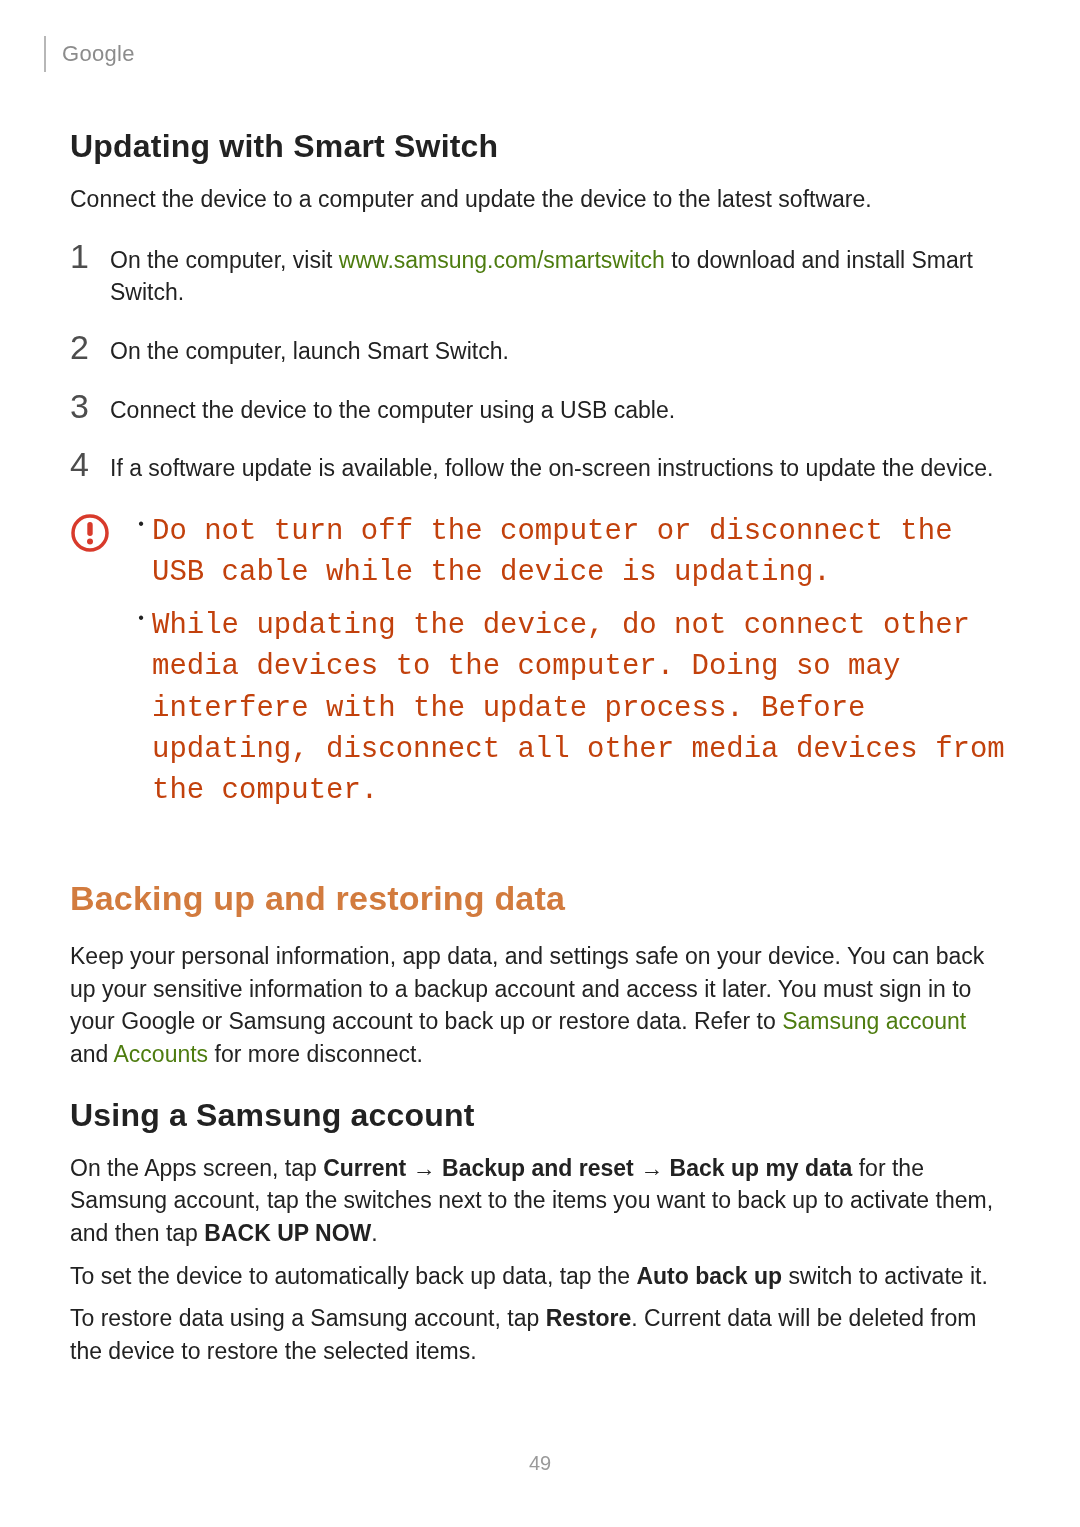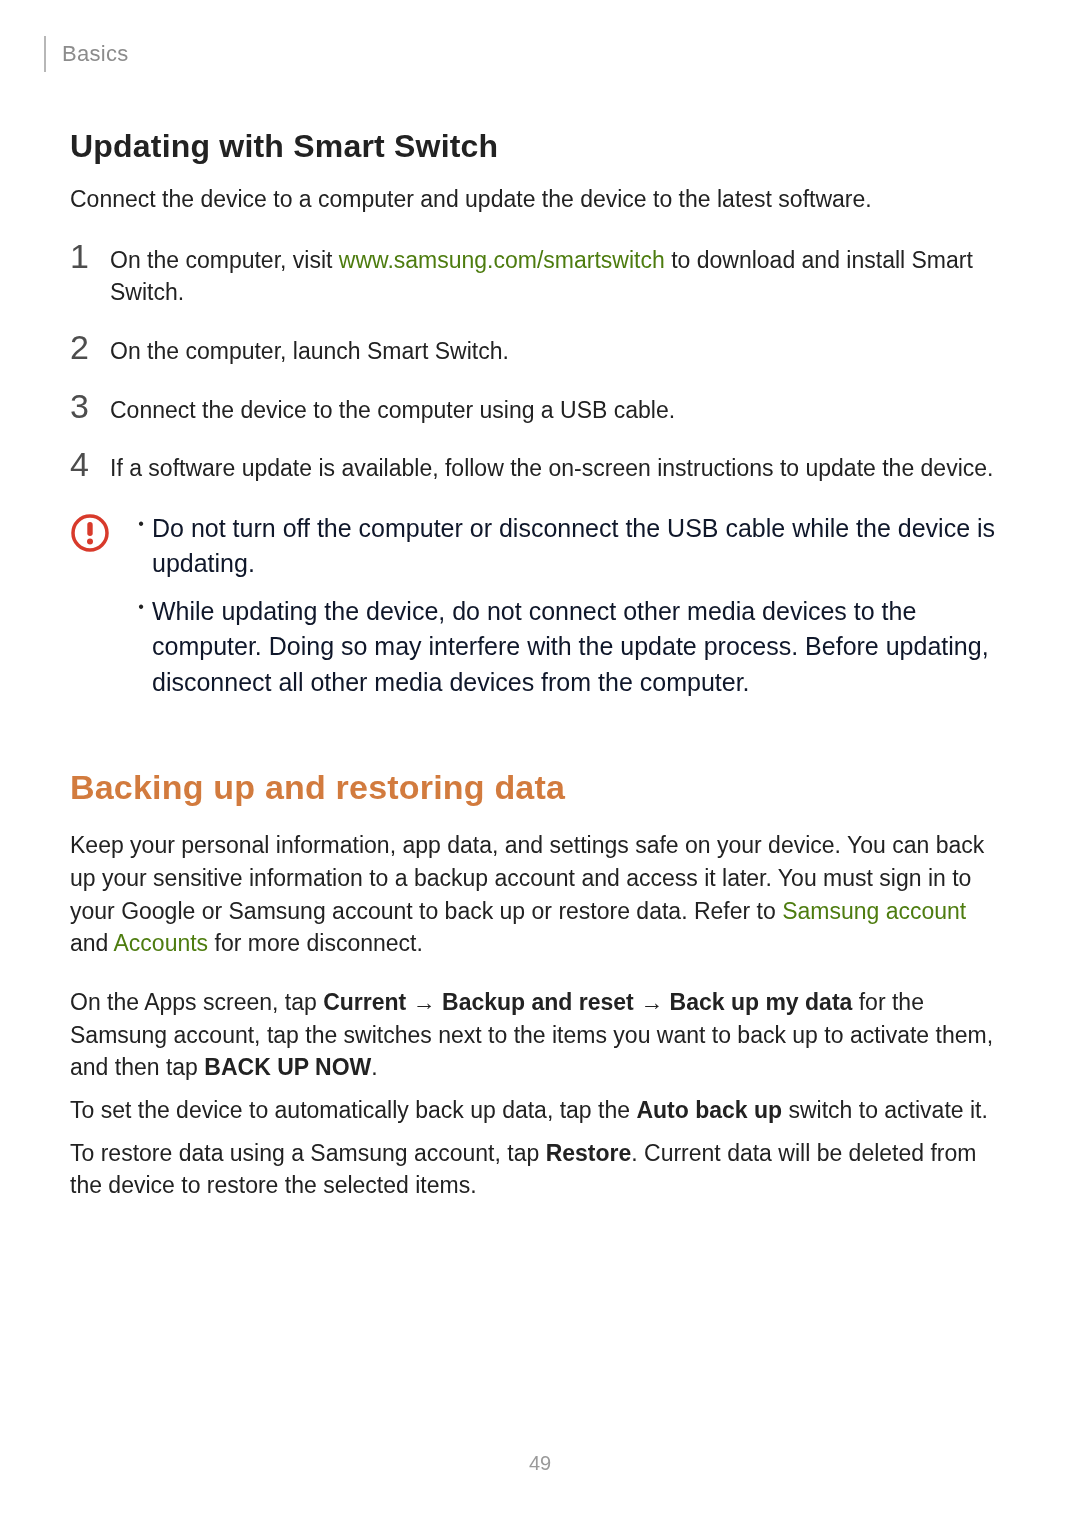--- a/index.html
+++ b/index.html
@@ -84,24 +84,25 @@
   }
   .bullet-dot {
     width: 22px;
     flex-shrink: 0;
     font-size: 16px;
     color: #222;
     text-align: center;
     line-height: 1.6;
   }
   .bullet-text {
-    font-size: 25px;
-    line-height: 1.42;
-    color: #0f172a;
+    font-size: 29px;
+    line-height: 1.42;
+    color: #c2410c;
     flex: 1;
+    font-family: Liberation Mono, monospace;
   }
   .section-heading {
     font-size: 34px;
     color: #d27b3e;
     font-weight: 700;
     margin-top: 56px;
     margin-bottom: 22px;
     letter-spacing: 0.2px;
   }
   .body-para {
@@ -121,21 +122,21 @@
     font-size: 20px;
   }
 </style>
 </head>
 <body>
 
 <div class="page">
 
   <div class="header-row">
     <div class="header-bar"></div>
-    <div class="header-label">Basics</div>
+    <div class="header-label">Google</div>
   </div>
 
   <div class="sub-heading">Updating with Smart Switch</div>
   <div class="body-text">Connect the device to a computer and update the device to the latest software.</div>
 
   <div class="steps">
     <div class="step">
       <div class="step-num">1</div>
       <div class="step-text">
         <span>On the computer, visit </span><span class="link">www.samsung.com/smartswitch</span><span> to download and install Smart Switch.</span>
@@ -174,20 +175,21 @@
       </div>
     </div>
   </div>
 
   <div class="section-heading">Backing up and restoring data</div>
 
   <div class="body-para" style="margin-bottom:26px;">
     <span>Keep your personal information, app data, and settings safe on your device. You can back up your sensitive information to a backup account and access it later. You must sign in to your Google or Samsung account to back up or restore data. Refer to </span><span class="link">Samsung account</span><span> and </span><span class="link">Accounts</span><span> for more disconnect.</span>
   </div>
 
+  <div class="sub-heading">Using a Samsung account</div>
 
   <div class="body-para">
     <span>On the Apps screen, tap </span><span class="bold">Current</span><span> → </span><span class="bold">Backup and reset</span><span> → </span><span class="bold">Back up my data</span><span> for the Samsung account, tap the switches next to the items you want to back up to activate them, and then tap </span><span class="bold">BACK UP NOW</span><span>.</span>
   </div>
 
   <div class="body-para">
     <span>To set the device to automatically back up data, tap the </span><span class="bold">Auto back up</span><span> switch to activate it.</span>
   </div>
 
   <div class="body-para">

